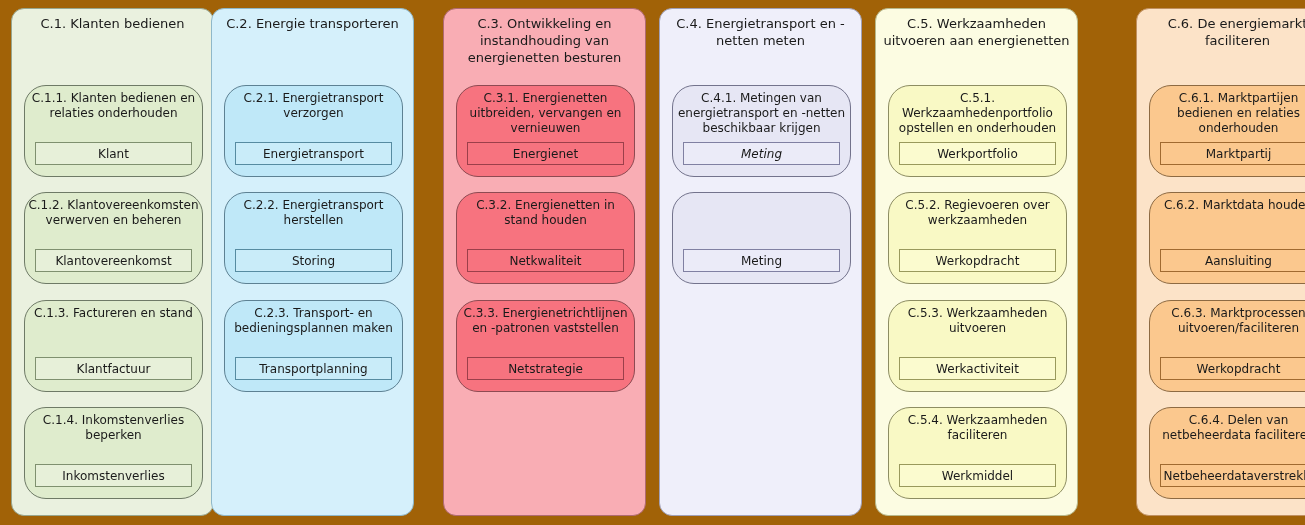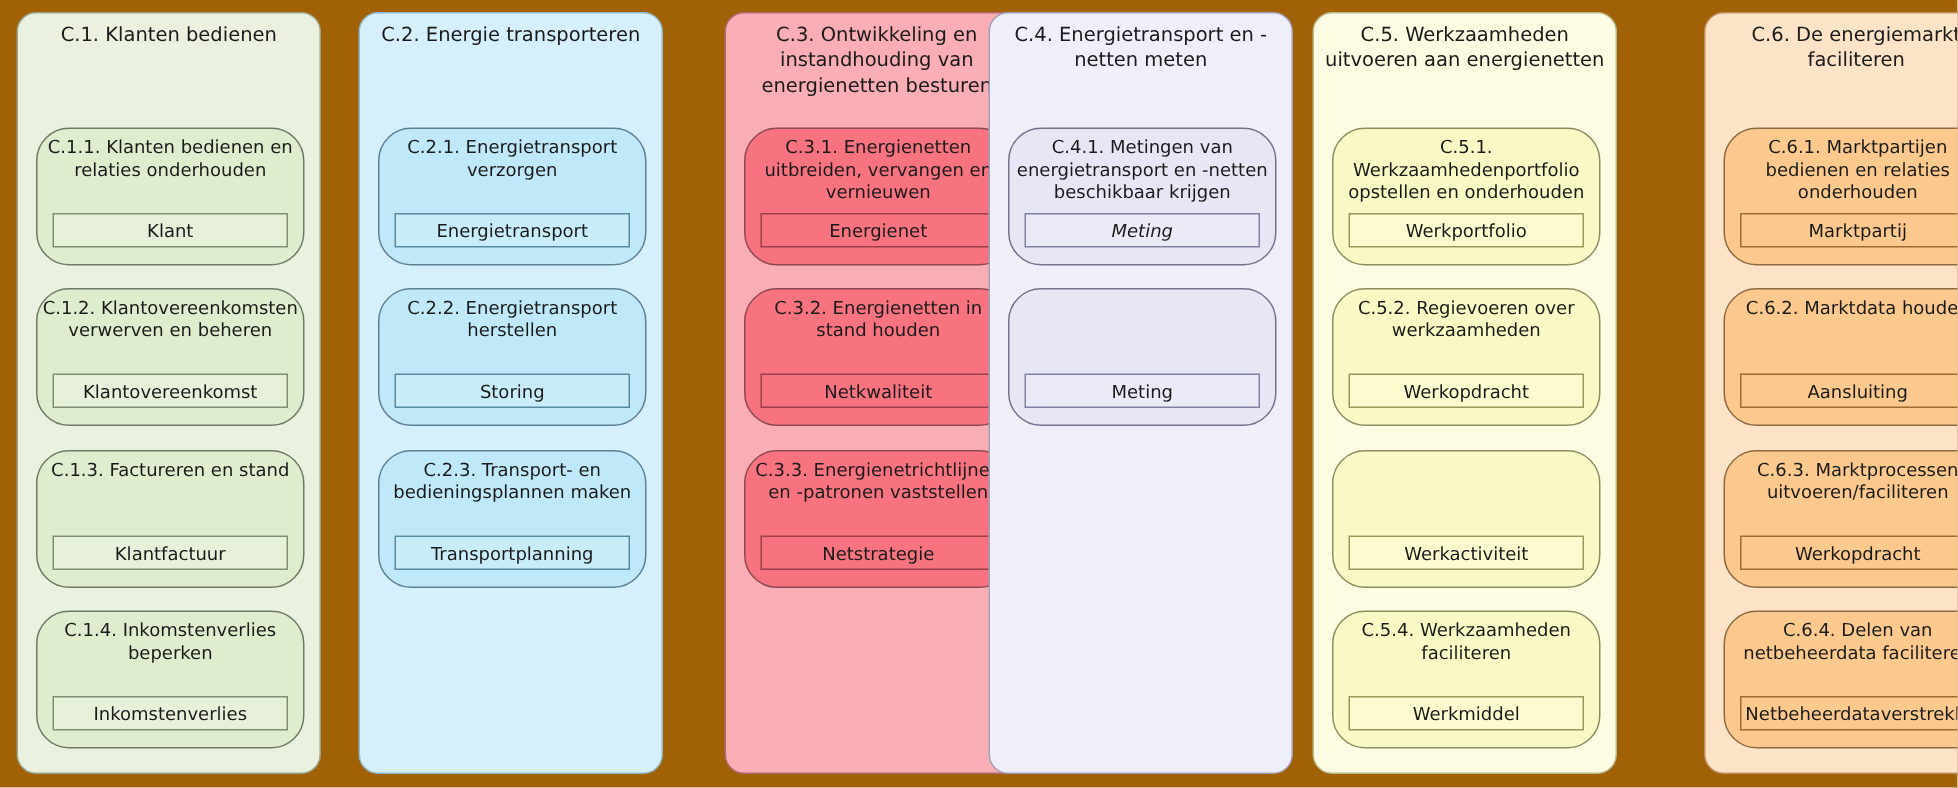--- a/index.html
+++ b/index.html
@@ -93,37 +93,37 @@
     <div class="cell row-2">
       <div class="cell-title">C.1.3. Factureren en stand</div>
       <div class="cell-label">Klantfactuur</div>
     </div>
     <div class="cell row-3">
       <div class="cell-title">C.1.4. Inkomstenverlies beperken</div>
       <div class="cell-label">Inkomstenverlies</div>
     </div>
   </div>
 
-  <div class="col" style="left: 239px; --obg: #d5f0fb; --ob: #8fb8c9; --ibg: #bfe8f8; --ib: #5d8193; --lbg: #c9ecf9; --lb: #568ba1;">
+  <div class="col" style="left: 211px; --obg: #d5f0fb; --ob: #8fb8c9; --ibg: #bfe8f8; --ib: #5d8193; --lbg: #c9ecf9; --lb: #568ba1;">
     <div class="col-title">C.2. Energie transporteren</div>
     <div class="cell row-0">
       <div class="cell-title">C.2.1. Energietransport verzorgen</div>
       <div class="cell-label">Energietransport</div>
     </div>
     <div class="cell row-1">
       <div class="cell-title">C.2.2. Energietransport herstellen</div>
       <div class="cell-label">Storing</div>
     </div>
     <div class="cell row-2">
       <div class="cell-title">C.2.3. Transport- en bedieningsplannen maken</div>
       <div class="cell-label">Transportplanning</div>
     </div>
   </div>
 
-  <div class="col" style="left: 443px; margin-left: 40px; --obg: #f9adb4; --ob: #b06a72; --ibg: #f7737f; --ib: #8e4a52; --lbg: #f7737f; --lb: #9c3f4a;">
+  <div class="col" style="left: 443px; --obg: #f9adb4; --ob: #b06a72; --ibg: #f7737f; --ib: #8e4a52; --lbg: #f7737f; --lb: #9c3f4a;">
     <div class="col-title">C.3. Ontwikkeling en instandhouding van energienetten besturen</div>
     <div class="cell row-0">
       <div class="cell-title">C.3.1. Energienetten uitbreiden, vervangen en vernieuwen</div>
       <div class="cell-label">Energienet</div>
     </div>
     <div class="cell row-1">
       <div class="cell-title">C.3.2. Energienetten in stand houden</div>
       <div class="cell-label">Netkwaliteit</div>
     </div>
     <div class="cell row-2">
@@ -147,20 +147,21 @@
     <div class="col-title">C.5. Werkzaamheden uitvoeren aan energienetten</div>
     <div class="cell row-0">
       <div class="cell-title">C.5.1. Werkzaamhedenportfolio opstellen en onderhouden</div>
       <div class="cell-label">Werkportfolio</div>
     </div>
     <div class="cell row-1">
       <div class="cell-title">C.5.2. Regievoeren over werkzaamheden</div>
       <div class="cell-label">Werkopdracht</div>
     </div>
     <div class="cell row-2">
+      <div class="cell-title">C.5.3. Werkzaamheden uitvoeren</div>
       <div class="cell-label">Werkactiviteit</div>
     </div>
     <div class="cell row-3">
       <div class="cell-title">C.5.4. Werkzaamheden faciliteren</div>
       <div class="cell-label">Werkmiddel</div>
     </div>
   </div>
 
   <div class="col" style="left: 1136px; --obg: #fce3c8; --ob: #c09060; --ibg: #fbc88e; --ib: #8d6a42; --lbg: #fbc88e; --lb: #a06a30;">
     <div class="col-title">C.6. De energiemarkt faciliteren</div>

